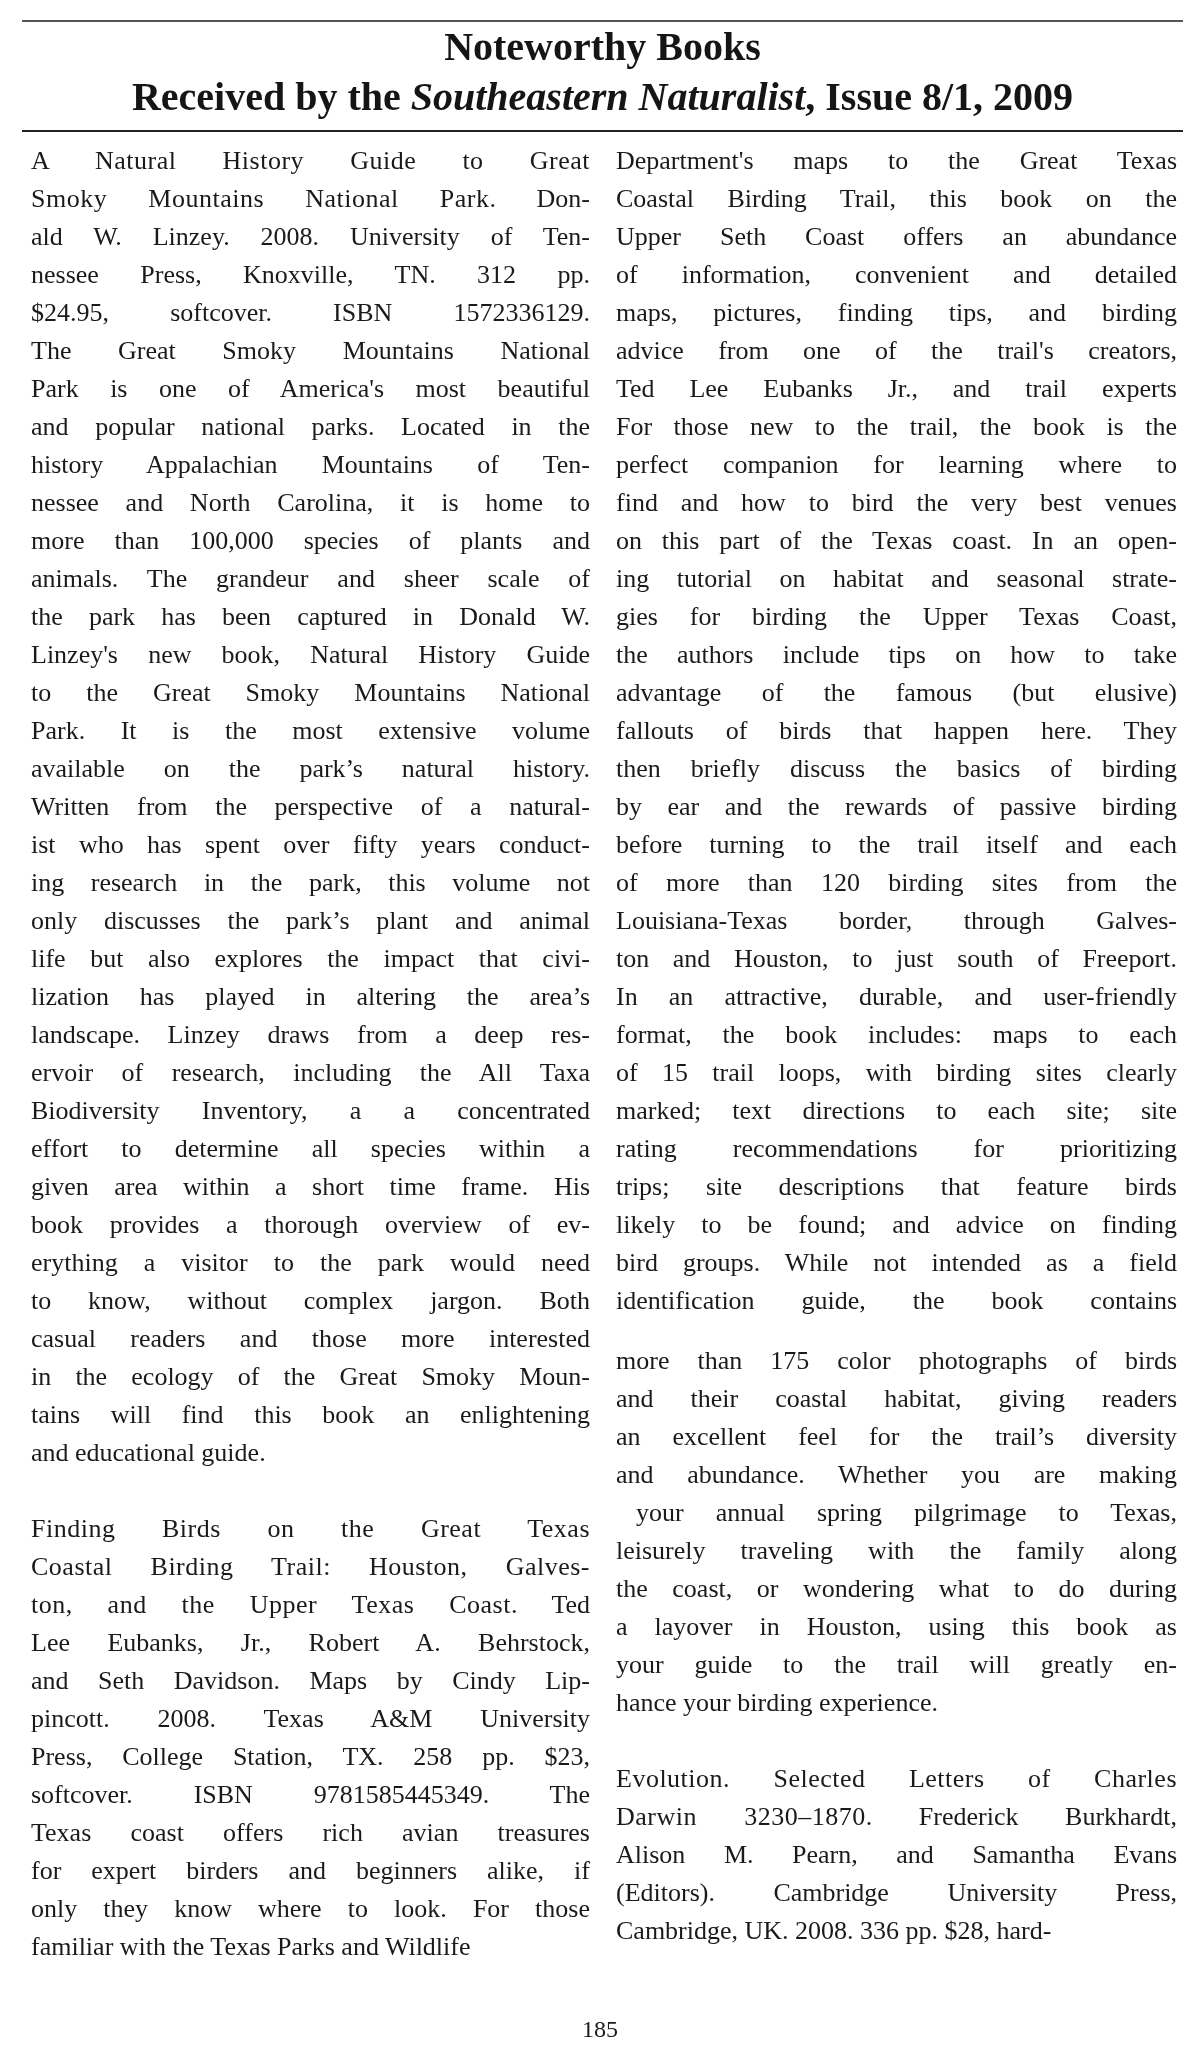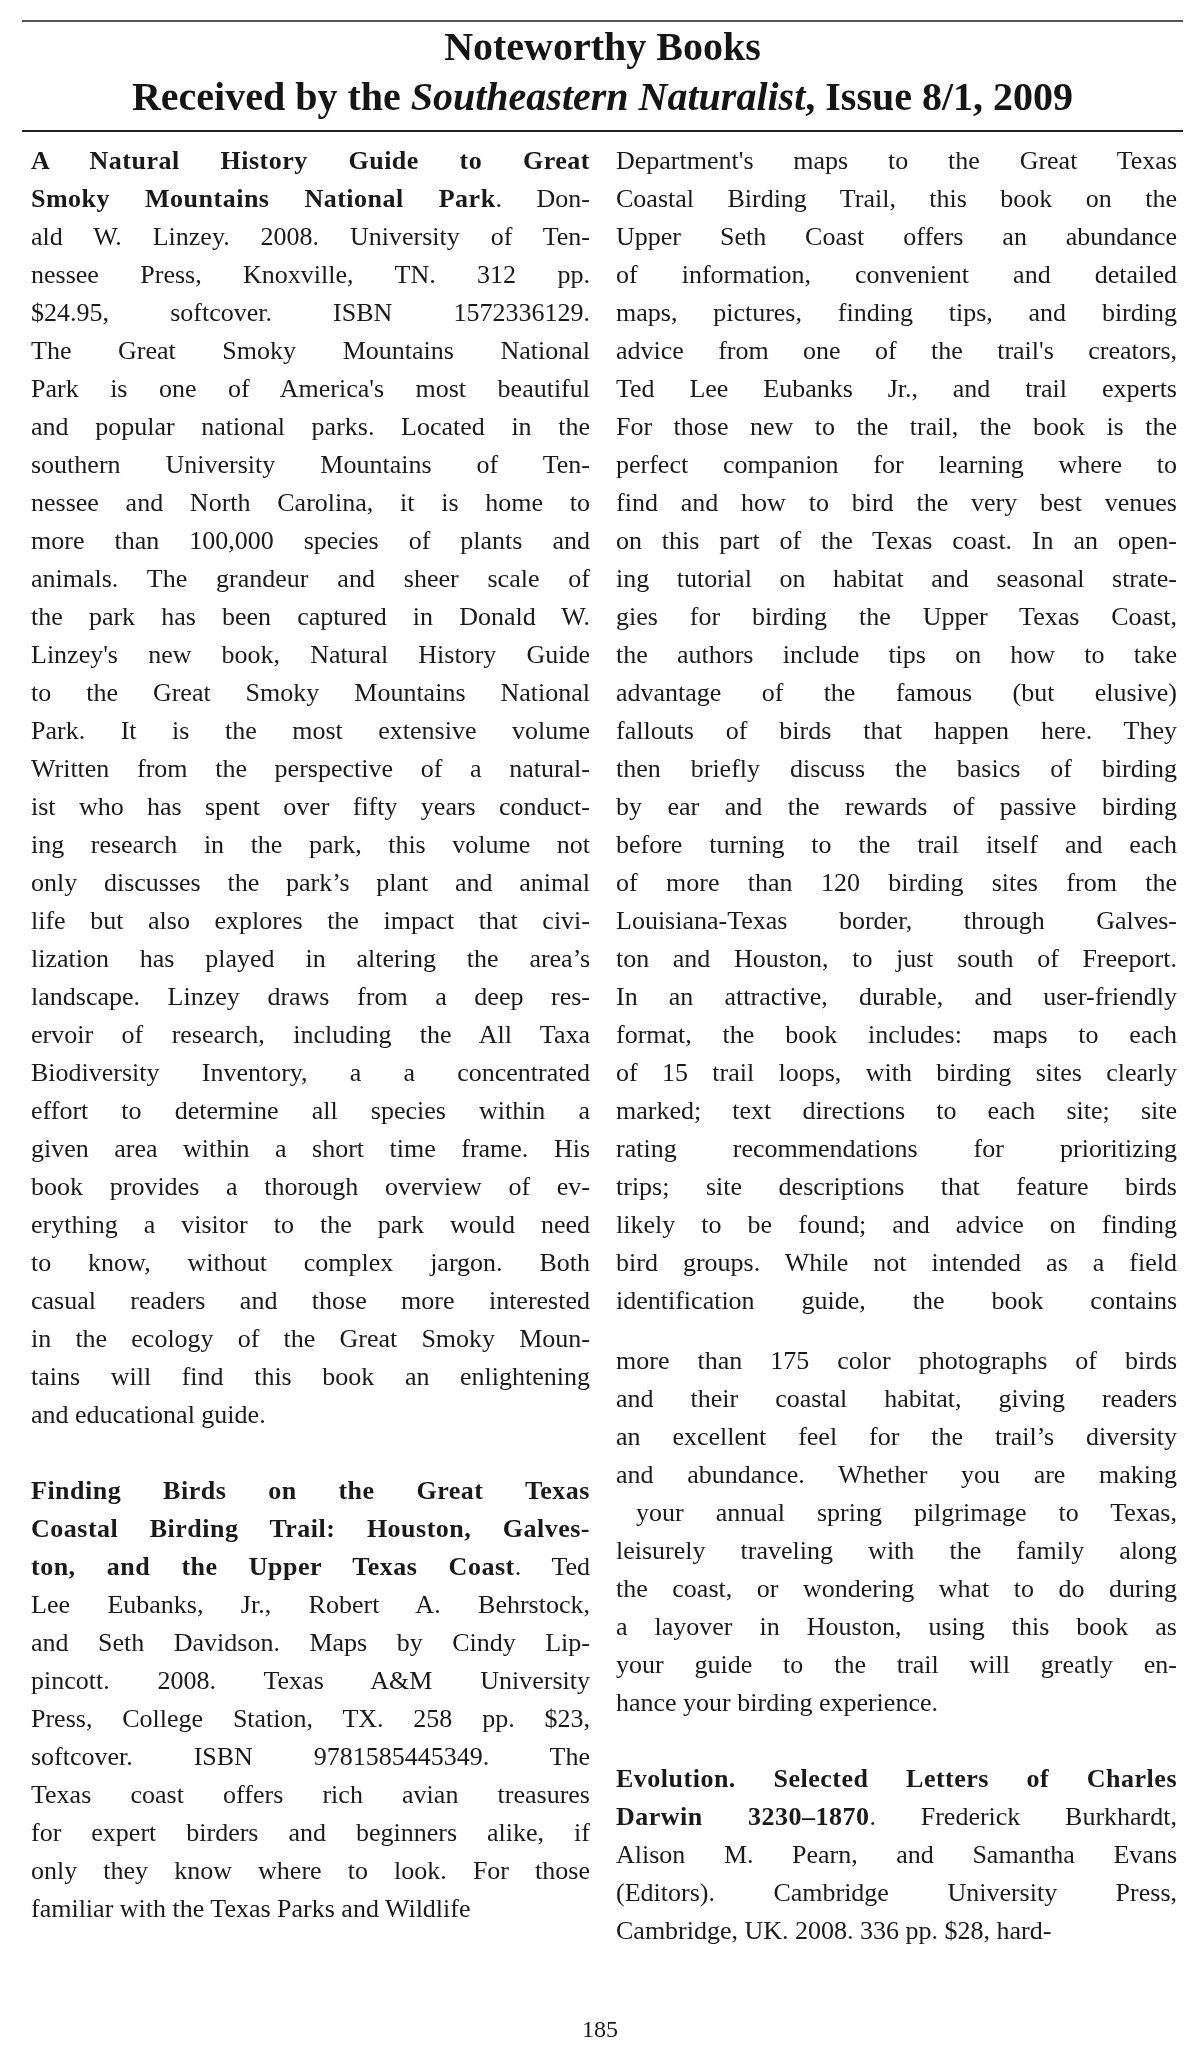--- a/index.html
+++ b/index.html
@@ -20,21 +20,21 @@
   .header .journal { font-style: italic; }
   .column { position: absolute; top: 142px; font-size: 26px; line-height: 38px; }
   .col-left { left: 31px; width: 559px; }
   .col-right { left: 616px; width: 561px; }
   .ln {
     display: block; height: 38px; white-space: nowrap;
     text-align: justify; text-align-last: justify; overflow: visible;
   }
   .ln.last { text-align: left; text-align-last: left; }
   .ln.blank { height: 38px; }
-  .b { font-weight: bold; }
+  .b { font-weight: normal; }
   .b.spaced { letter-spacing: 0.5px; }
   .page-number {
     position: absolute; top: 2014px; left: 0; width: 1200px;
     text-align: center; font-size: 24px; line-height: 30px;
   }
 </style>
 </head>
 <body>
 
 <div class="rule rule-top"></div>
@@ -48,28 +48,29 @@
 
 <div class="column col-left">
     <div class="ln" style="white-space: normal;"><span class="b spaced">A Natural History Guide to Great</span></div>
     <div class="ln" style="white-space: normal;"><span class="b spaced">Smoky Mountains National Park</span><span>. Don-</span></div>
     <div class="ln" style="white-space: normal;"><span>ald W. Linzey. 2008. University of Ten-</span></div>
     <div class="ln" style="white-space: normal;"><span>nessee Press, Knoxville, TN. 312 pp.</span></div>
     <div class="ln" style="white-space: normal;"><span>$24.95, softcover. ISBN 1572336129.</span></div>
     <div class="ln" style="white-space: normal;"><span>The Great Smoky Mountains National</span></div>
     <div class="ln" style="white-space: normal;"><span>Park is one of America's most beautiful</span></div>
     <div class="ln" style="white-space: normal;"><span>and popular national parks. Located in the</span></div>
-    <div class="ln" style="white-space: normal;"><span>southern University Mountains of Ten-</span></div>
+    <div class="ln" style="white-space: normal;"><span>history Appalachian Mountains of Ten-</span></div>
     <div class="ln" style="white-space: normal;"><span>nessee and North Carolina, it is home to</span></div>
     <div class="ln" style="white-space: normal;"><span>more than 100,000 species of plants and</span></div>
     <div class="ln" style="white-space: normal;"><span>animals. The grandeur and sheer scale of</span></div>
     <div class="ln" style="white-space: normal;"><span>the park has been captured in Donald W.</span></div>
     <div class="ln" style="white-space: normal;"><span>Linzey's new book, Natural History Guide</span></div>
     <div class="ln" style="white-space: normal;"><span>to the Great Smoky Mountains National</span></div>
     <div class="ln" style="white-space: normal;"><span>Park. It is the most extensive volume</span></div>
+    <div class="ln" style="white-space: normal;"><span>available on the park’s natural history.</span></div>
     <div class="ln" style="white-space: normal;"><span>Written from the perspective of a natural-</span></div>
     <div class="ln" style="white-space: normal;"><span>ist who has spent over fifty years conduct-</span></div>
     <div class="ln" style="white-space: normal;"><span>ing research in the park, this volume not</span></div>
     <div class="ln" style="white-space: normal;"><span>only discusses the park’s plant and animal</span></div>
     <div class="ln" style="white-space: normal;"><span>life but also explores the impact that civi-</span></div>
     <div class="ln" style="white-space: normal;"><span>lization has played in altering the area’s</span></div>
     <div class="ln" style="white-space: normal;"><span>landscape. Linzey draws from a deep res-</span></div>
     <div class="ln" style="white-space: normal;"><span>ervoir of research, including the All Taxa</span></div>
     <div class="ln" style="white-space: normal;"><span>Biodiversity Inventory, a a concentrated</span></div>
     <div class="ln" style="white-space: normal;"><span>effort to determine all species within a</span></div>

